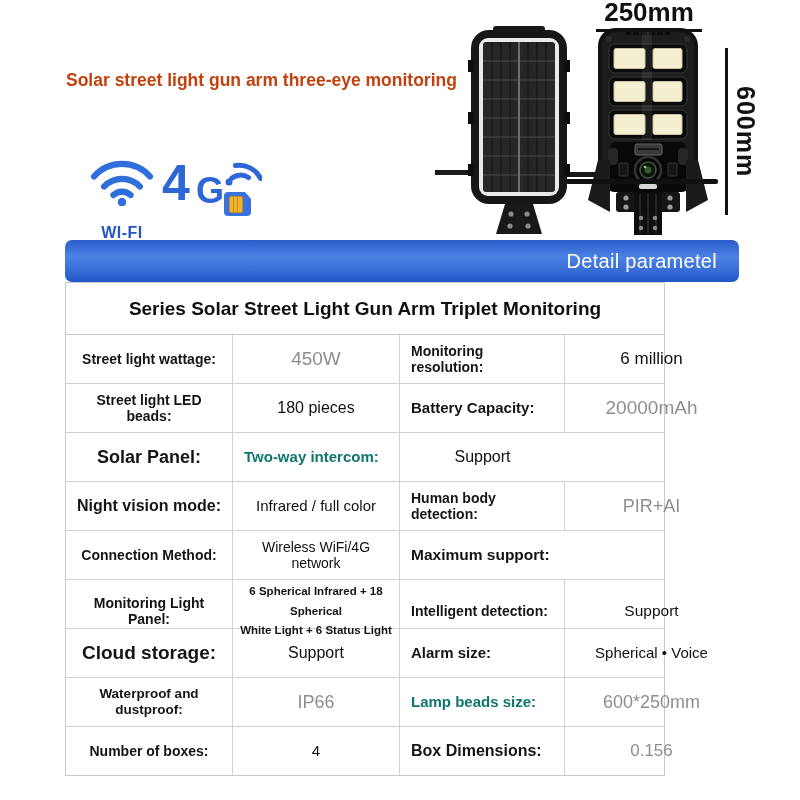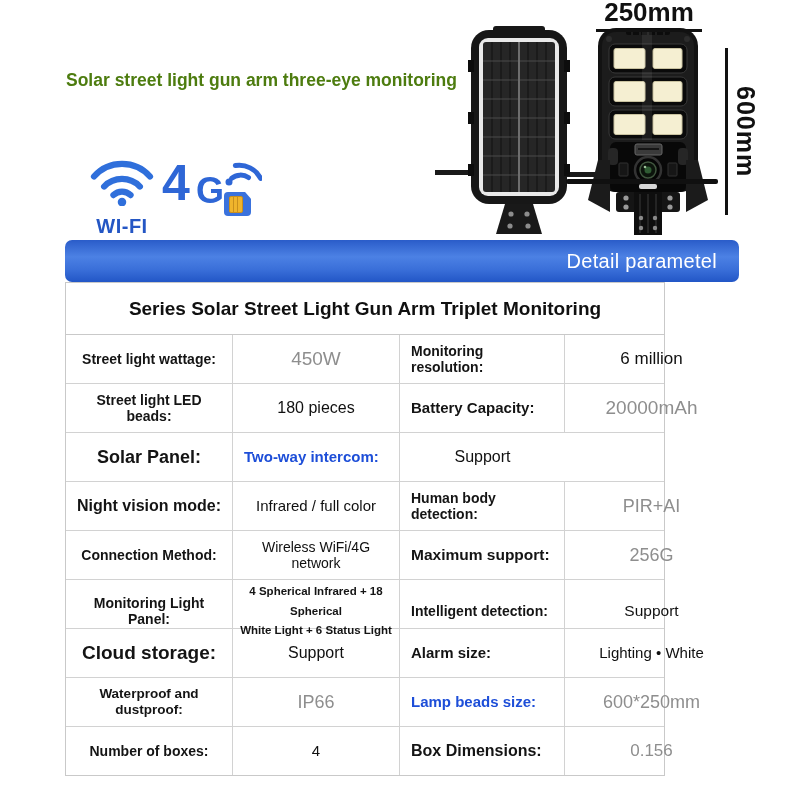--- a/index.html
+++ b/index.html
@@ -1,24 +1,24 @@
 <!DOCTYPE html>
 <html><head>
 <meta charset="utf-8">
 <style>
   html,body{margin:0;padding:0;background:#fff;}
   .canvas{position:relative;width:800px;height:800px;background:#ffffff;overflow:hidden;
           font-family:"Liberation Sans",sans-serif;color:#111;}
 
   
   .hero-title{position:absolute;left:66px;top:70px;width:400px;font-size:17.5px;font-weight:700;
-              color:#4d7c0f;letter-spacing:0px;}
+              color:#c2410c;letter-spacing:0px;}
 
   .wifi-wrap{position:absolute;left:74px;top:150px;width:96px;text-align:center;}
-  .wifi-label{font-size:20px;font-weight:700;color:#2456c4;letter-spacing:.5px;margin-top:5px;}
+  .wifi-label{font-size:16px;font-weight:700;color:#2456c4;letter-spacing:.5px;margin-top:14px;}
 
   .fourg-wrap{position:absolute;left:160px;top:158px;width:110px;height:64px;}
   .fourg-4{position:absolute;left:2px;top:-4px;font-size:50px;font-weight:800;color:#2e66d6;}
   .fourg-g{position:absolute;left:36px;top:12px;font-size:36px;font-weight:800;color:#2e66d6;}
   .fourg-arcs{position:absolute;left:62px;top:-4px;}
   .sim-card{position:absolute;left:64px;top:34px;width:27px;height:24px;background:#3a72dd;
             border-radius:4px;clip-path:polygon(0 0,78% 0,100% 28%,100% 100%,0 100%);}
   .sim-chip{position:absolute;left:5px;top:4px;width:12px;height:15px;background:#f0b42c;
             border-radius:2px;border:1px solid #c98f1d;}
   .sim-chip:before{content:"";position:absolute;left:3px;top:0;bottom:0;width:1px;background:#c98f1d;}
@@ -46,21 +46,21 @@
   .t-head{height:51px;border-bottom:1px solid #c9c9c9;display:flex;align-items:center;
           justify-content:center;font-size:19px;font-weight:700;color:#101010;}
   .t-row{display:grid;grid-template-columns:167px 167px 165px 173px;height:48px;
          border-bottom:1px solid #d2d2d2;}
   .t-row:last-child{border-bottom:none;}
   .cell{display:flex;align-items:center;justify-content:center;text-align:center;
         border-right:1px solid #d2d2d2;padding:2px 6px;box-sizing:border-box;line-height:1.15;}
   .cell:last-child{border-right:none;}
   .cell.l3{justify-content:flex-start;text-align:left;padding-left:11px;}
   .lbl{font-weight:700;color:#141414;}
-  .green{color:#1d4ed8;}
+  .green{color:#0f766e;}
   .val-d{font-weight:400;color:#101010;}
   .val-g{font-weight:400;color:#8e8e8e;}
   .f13{font-size:13.5px;} .f14{font-size:14px;} .f15{font-size:15px;} .f155{font-size:15.5px;}
   .f16{font-size:16px;} .f17{font-size:17px;} .f18{font-size:18px;} .f19{font-size:19px;}
   .two-line span{display:block;font-size:11.5px;font-weight:700;color:#141414;line-height:1.7;}
 </style>
 </head>
 <body>
 
 <div class="canvas">
@@ -228,40 +228,39 @@
       <div class="cell lbl f16">Night vision mode:</div>
       <div class="cell val-d f15">Infrared / full color</div>
       <div class="cell l3 lbl f14">Human body detection:</div>
       <div class="cell val-g f18">PIR+AI</div>
     </div>
 
     <div class="t-row">
       <div class="cell lbl f14">Connection Method:</div>
       <div class="cell val-d f14">Wireless WiFi/4G network</div>
       <div class="cell l3 lbl f155">Maximum support:</div>
-      <div class="cell val-g f18">256G</div>
     </div>
 
     <div class="t-row">
       <div class="cell lbl f14">Monitoring Light Panel:</div>
       <div class="cell two-line">
         <div>
-          <span>4 Spherical Infrared + 18 Spherical</span>
+          <span>6 Spherical Infrared + 18 Spherical</span>
           <span>White Light + 6 Status Light</span>
         </div>
       </div>
       <div class="cell l3 lbl f14">Intelligent detection:</div>
       <div class="cell val-d f155">Support</div>
     </div>
 
     <div class="t-row">
       <div class="cell lbl f19">Cloud storage:</div>
       <div class="cell val-d f16">Support</div>
       <div class="cell l3 lbl f15">Alarm size:</div>
-      <div class="cell val-d f15">Lighting • White</div>
+      <div class="cell val-d f15">Spherical • Voice</div>
     </div>
 
     <div class="t-row">
       <div class="cell lbl f13">Waterproof and dustproof:</div>
       <div class="cell val-g f18">IP66</div>
       <div class="cell l3 lbl green f15">Lamp beads size:</div>
       <div class="cell val-g f18">600*250mm</div>
     </div>
 
     <div class="t-row">

